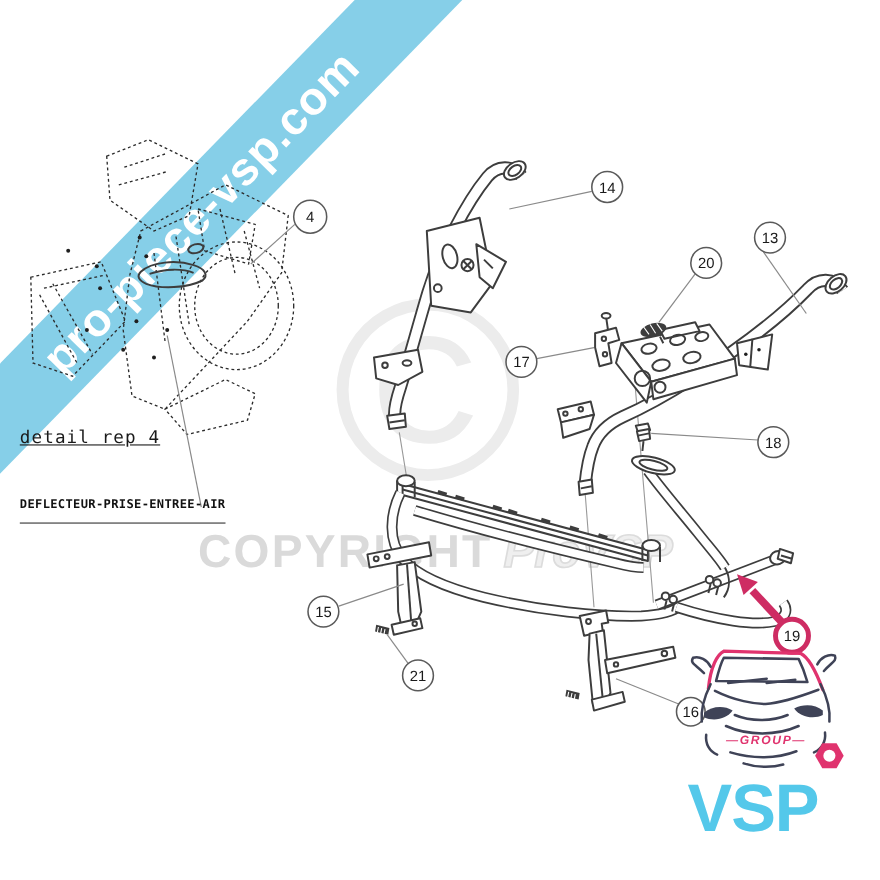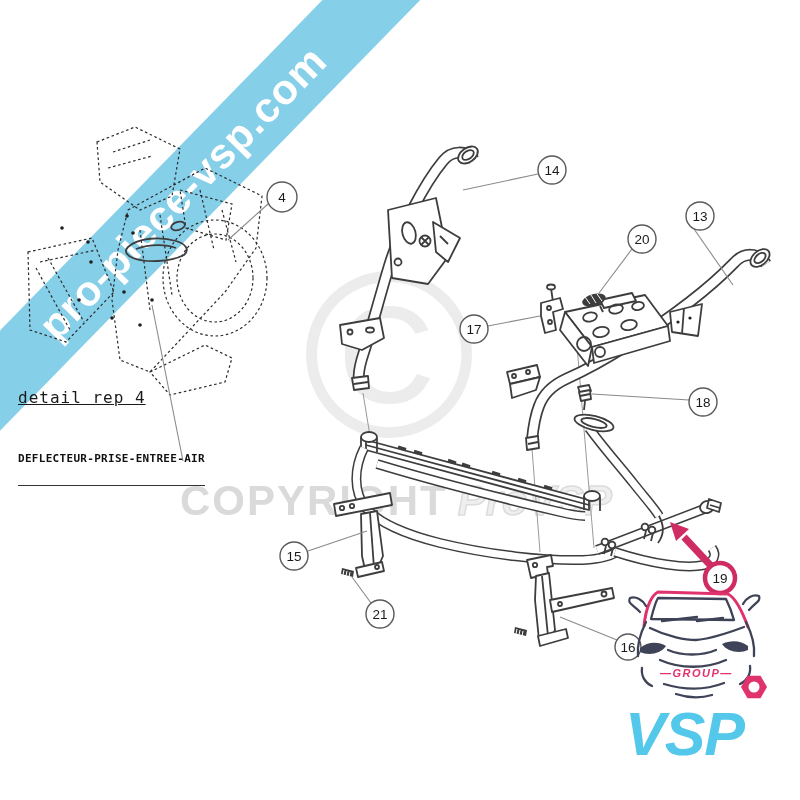--- a/index.html
+++ b/index.html
@@ -34,28 +34,28 @@
   .car{stroke:#3f4357;stroke-width:2.3;fill:none;stroke-linecap:round;stroke-linejoin:round;}
   .carfill{fill:#3f4357;stroke:none;}
   .pkln{stroke:#e0336e;stroke-width:3;fill:none;stroke-linecap:round;}
   
   .detail-caption{position:absolute;left:18px;top:388px;z-index:4;
       font-family:"DejaVu Sans Mono","Liberation Mono",monospace;
       font-size:16px;font-weight:500;color:#1a1a1a;letter-spacing:1px;text-decoration:underline;}
   .part-name{position:absolute;left:18px;top:452px;z-index:4;
       font-family:"DejaVu Sans Mono","Liberation Mono",monospace;
       font-size:11px;font-weight:bold;color:#111;letter-spacing:0.3px;
-      border-bottom:1.2px solid #333;padding-bottom:20px;}
+      border-bottom:1.2px solid #333;padding-bottom:10px;}
   
   .logo-group{position:absolute;left:660px;top:667px;z-index:5;color:#e0336e;
       font-size:11px;font-weight:bold;font-style:italic;letter-spacing:1.5px;white-space:nowrap;}
   .logo-pro{position:absolute;left:629px;top:658px;z-index:5;color:#3f4357;
       font-size:61px;line-height:1;font-weight:800;font-style:italic;letter-spacing:-2px;}
   .logo-vsp{position:absolute;left:625px;top:704px;z-index:5;color:#54c8ea;
-      font-size:61px;line-height:1;font-weight:800;font-style:italic;letter-spacing:-1px;}
+      font-size:61px;line-height:1;font-weight:800;letter-spacing:-1px;}
 </style>
 </head>
 <body>
 
 <div class="stage">
 
   <div class="banner">
     <span>pro-piece-vsp.com</span>
   </div>
 

